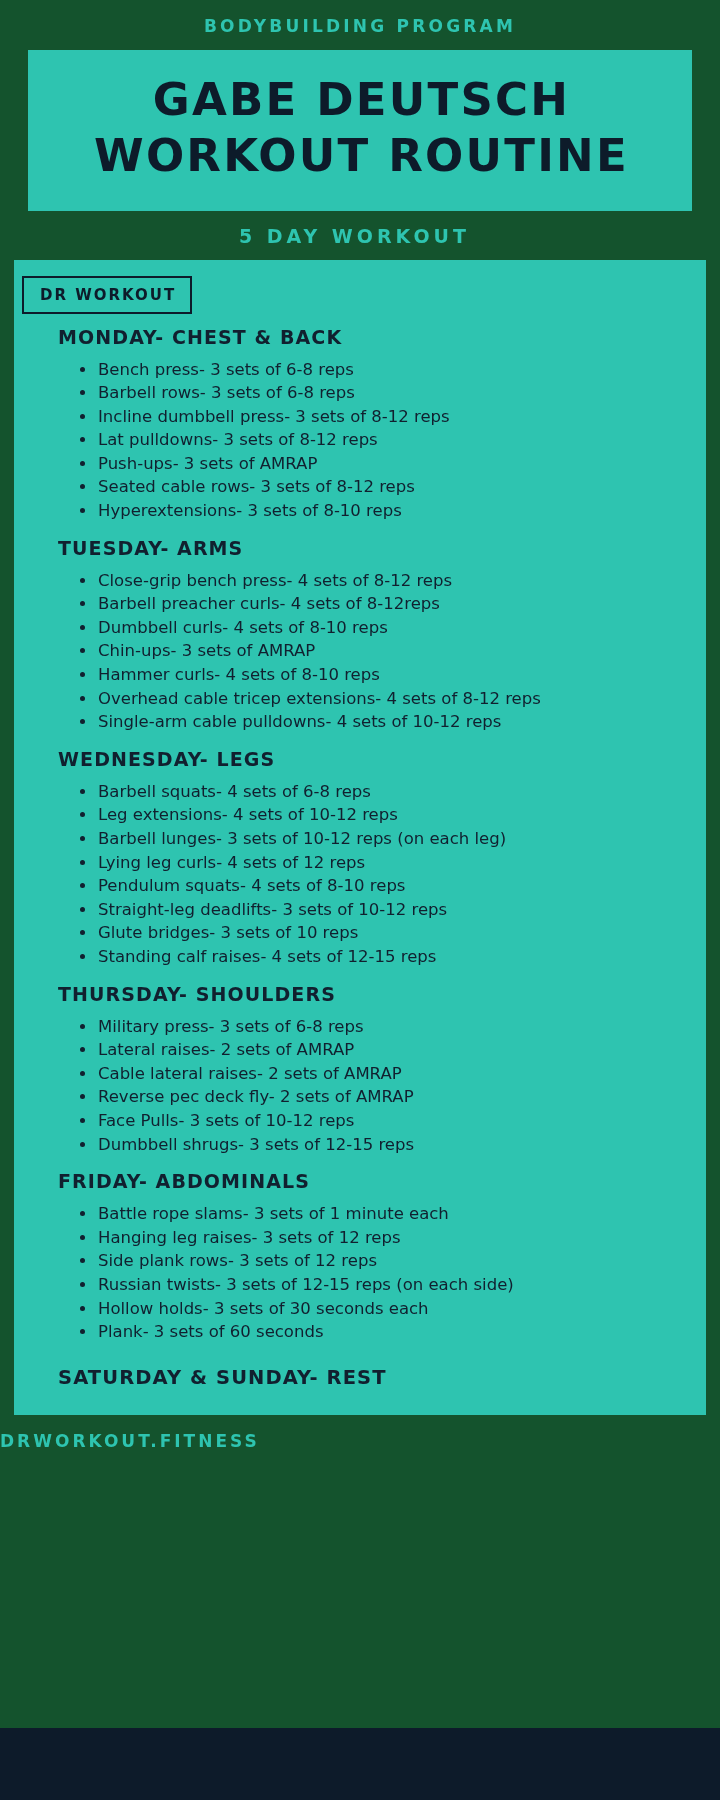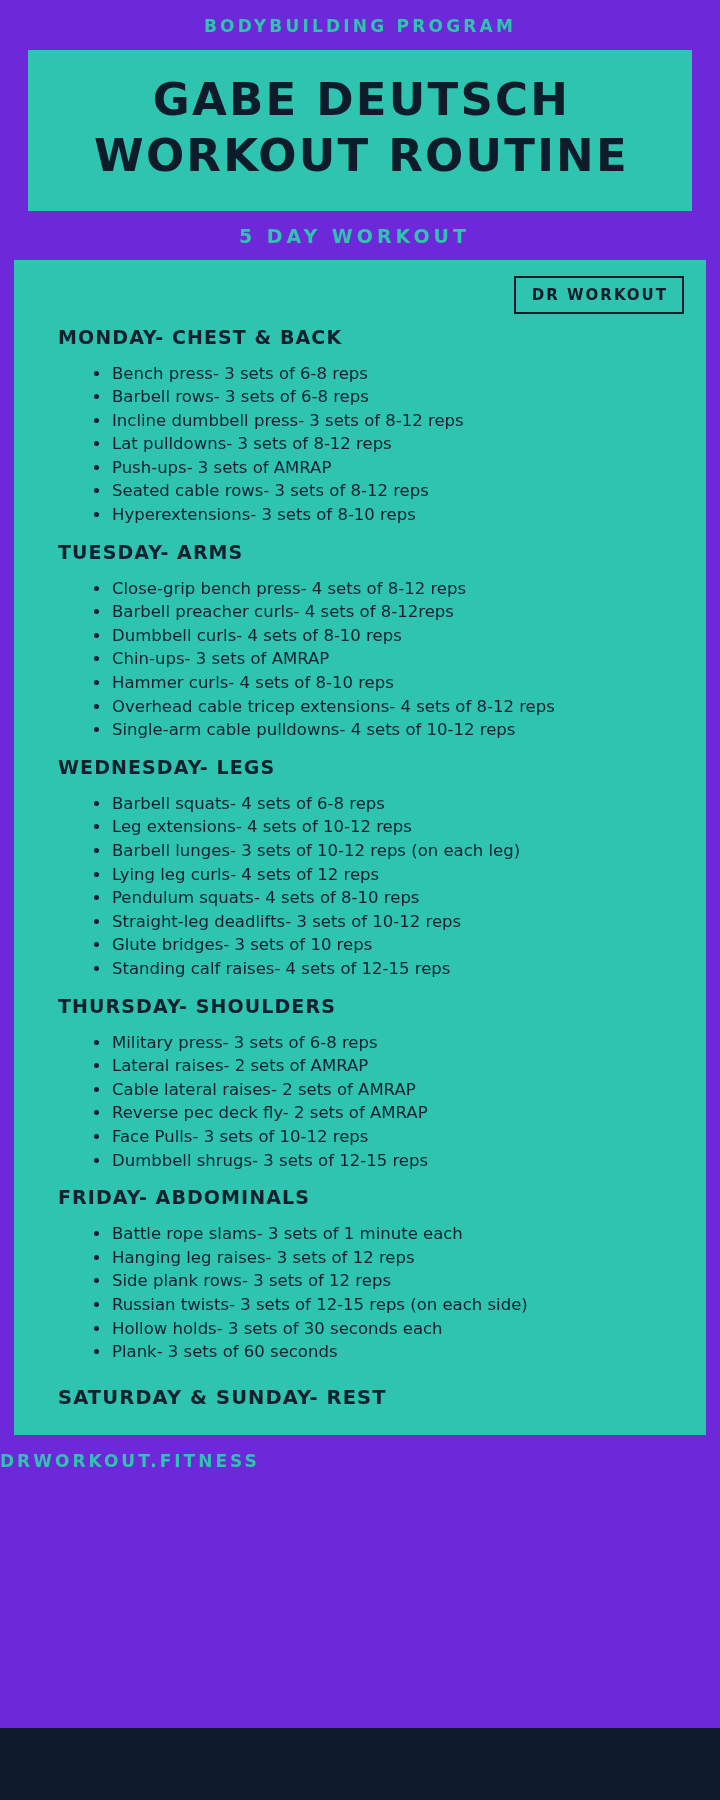--- a/index.html
+++ b/index.html
@@ -10,21 +10,21 @@
     width: 720px;
     height: 1800px;
     background: #0d1b2a;
     font-family: "DejaVu Sans", sans-serif;
     overflow: hidden;
   }
   .page {
     position: relative;
     width: 720px;
     height: 1728px;
-    background: #6d28d9;
+    background: #14532d;
     box-sizing: border-box;
   }
 
   
   .eyebrow {
     text-align: center;
     color: #2ec4b0;
     font-size: 17px;
     font-weight: bold;
     letter-spacing: 3.2px;
@@ -61,21 +61,20 @@
   
   .panel {
     margin: 0 14px;
     background: #2ec4b0;
     padding: 16px 0 26px 0;
     box-sizing: border-box;
   }
 
   .badge-row {
     display: flex;
-    justify-content: flex-end;
     padding: 0 22px 0 8px;
   }
   .badge {
     border: 2px solid #0d1b2a;
     color: #0d1b2a;
     font-size: 15px;
     font-weight: bold;
     letter-spacing: 2px;
     padding: 8px 14px 8px 16px;
     background: transparent;
@@ -93,21 +92,21 @@
   .day-heading {
     color: #11202f;
     font-size: 19px;
     font-weight: bold;
     letter-spacing: 1.1px;
     margin: 0 0 10px 0;
     font-family: "DejaVu Sans", sans-serif;
   }
   ul.exercises {
     list-style: none;
-    margin: 14px;
+    margin: 0;
     padding: 0 0 0 22px;
   }
   ul.exercises li {
     position: relative;
     color: #11202f;
     font-size: 16.5px;
     line-height: 1.43;
     padding: 0 0 0 18px;
     font-family: "DejaVu Sans", sans-serif;
   }

